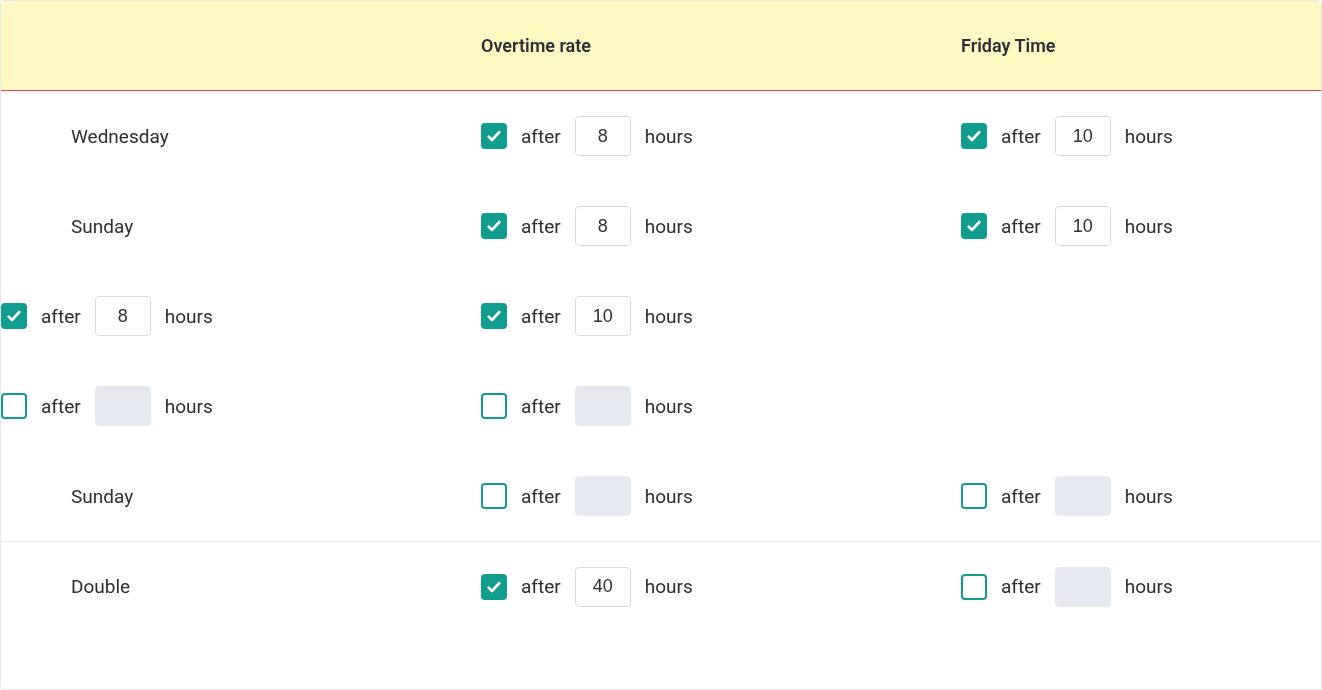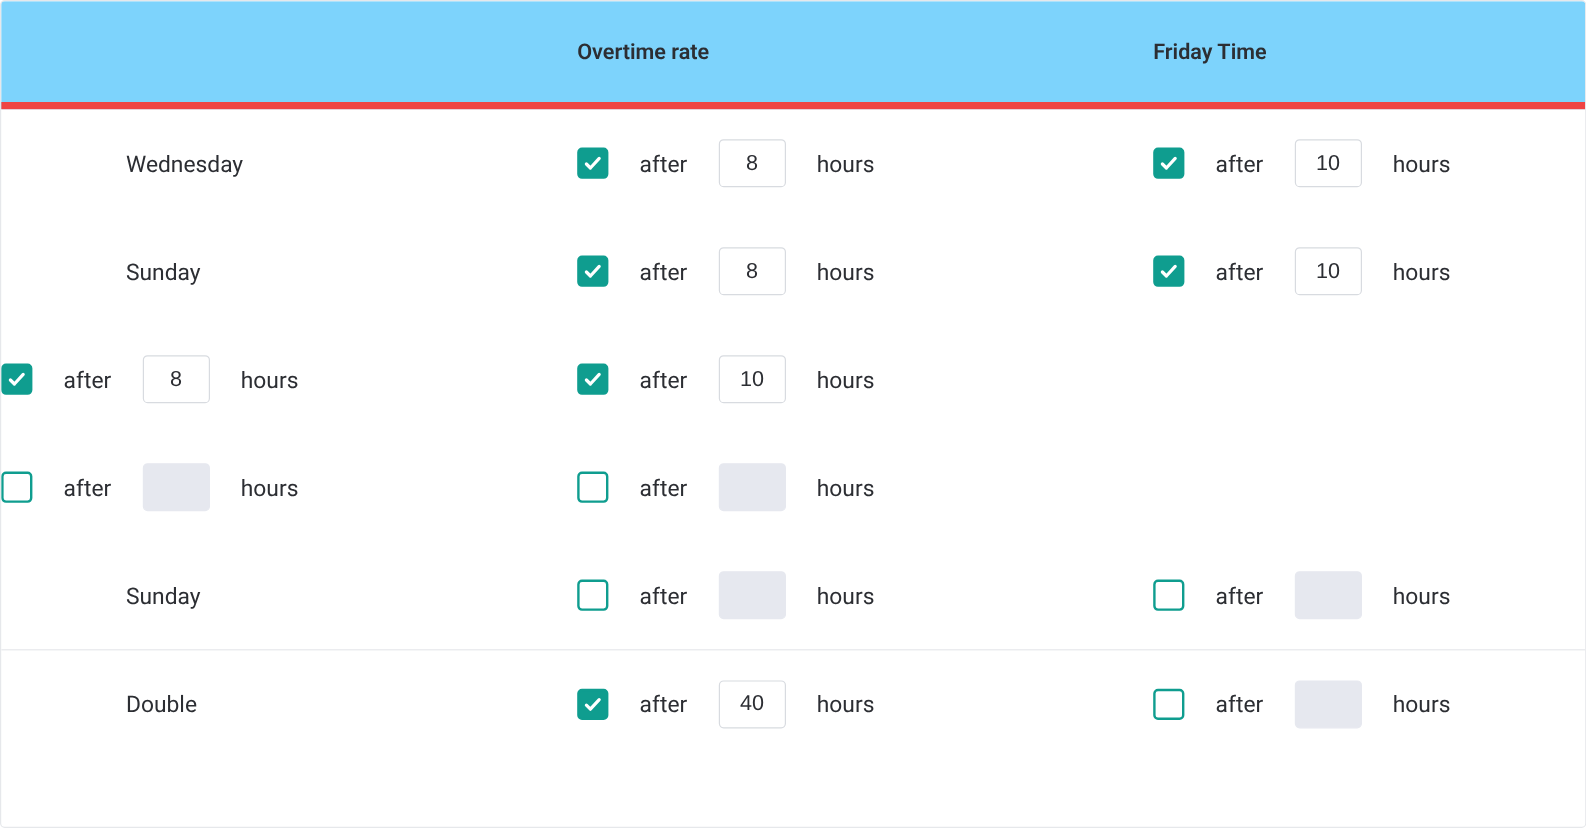--- a/index.html
+++ b/index.html
@@ -14,26 +14,26 @@
       height: 690px;
       border: 1px solid #e6e8eb;
       border-radius: 4px;
       overflow: hidden;
       background: #ffffff;
     }
     .header-row {
       display: flex;
       align-items: center;
       height: 90px;
-      background: #7dd3fc;
-      border-bottom: 6px solid #ef4444;
+      background: #fef9c3;
+      border-bottom: 1px solid #ef4444;
     }
     .col-day {
       flex: 0 0 480px;
-      padding-left: 104px;
+      padding-left: 70px;
     }
     .col-rate {
       flex: 0 0 480px;
       padding-left: 0;
     }
     .col-dt {
       flex: 0 0 360px;
       padding-left: 0;
     }
     .header-cell {
@@ -50,21 +50,21 @@
       border-top: 1px solid #e6e8eb;
     }
     .day-label {
       font-weight: 400;
       color: #2c2e33;
       font-size: 19px;
     }
     .cell {
       display: flex;
       align-items: center;
-      gap: 26px;
+      gap: 14px;
     }
     .checkbox {
       width: 26px;
       height: 26px;
       border: 2px solid #0f9d8f;
       border-radius: 4px;
       background: #ffffff;
       display: inline-flex;
       align-items: center;
       justify-content: center;

